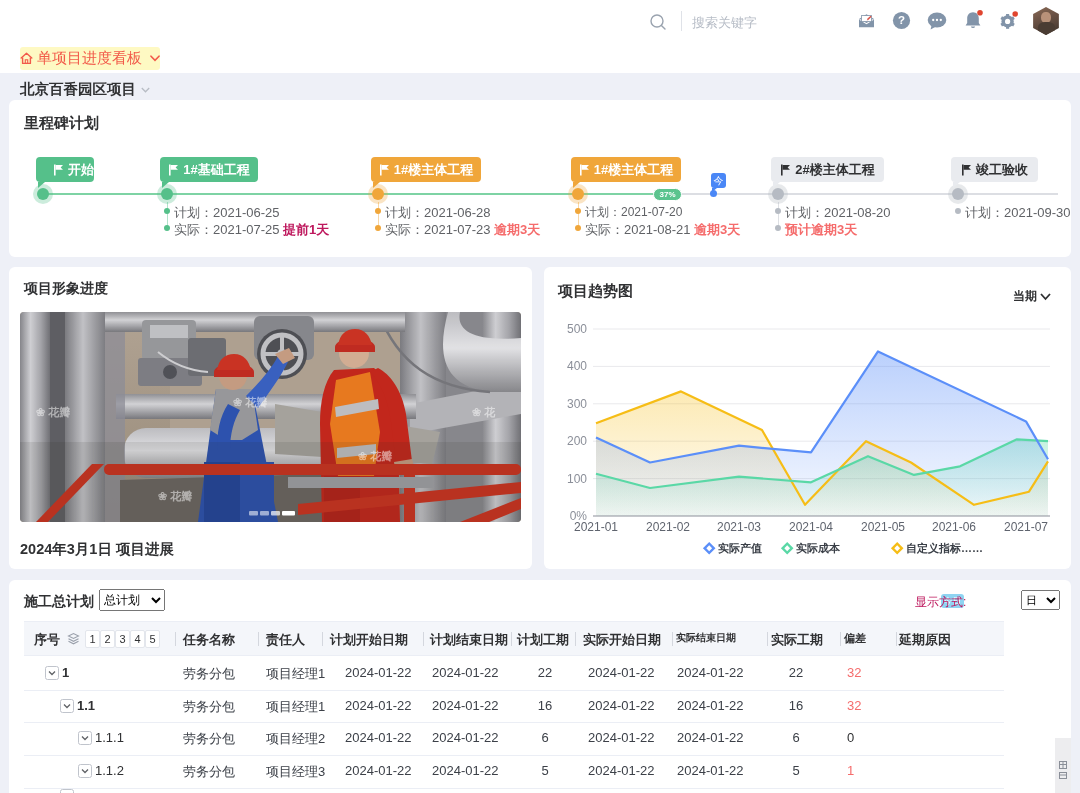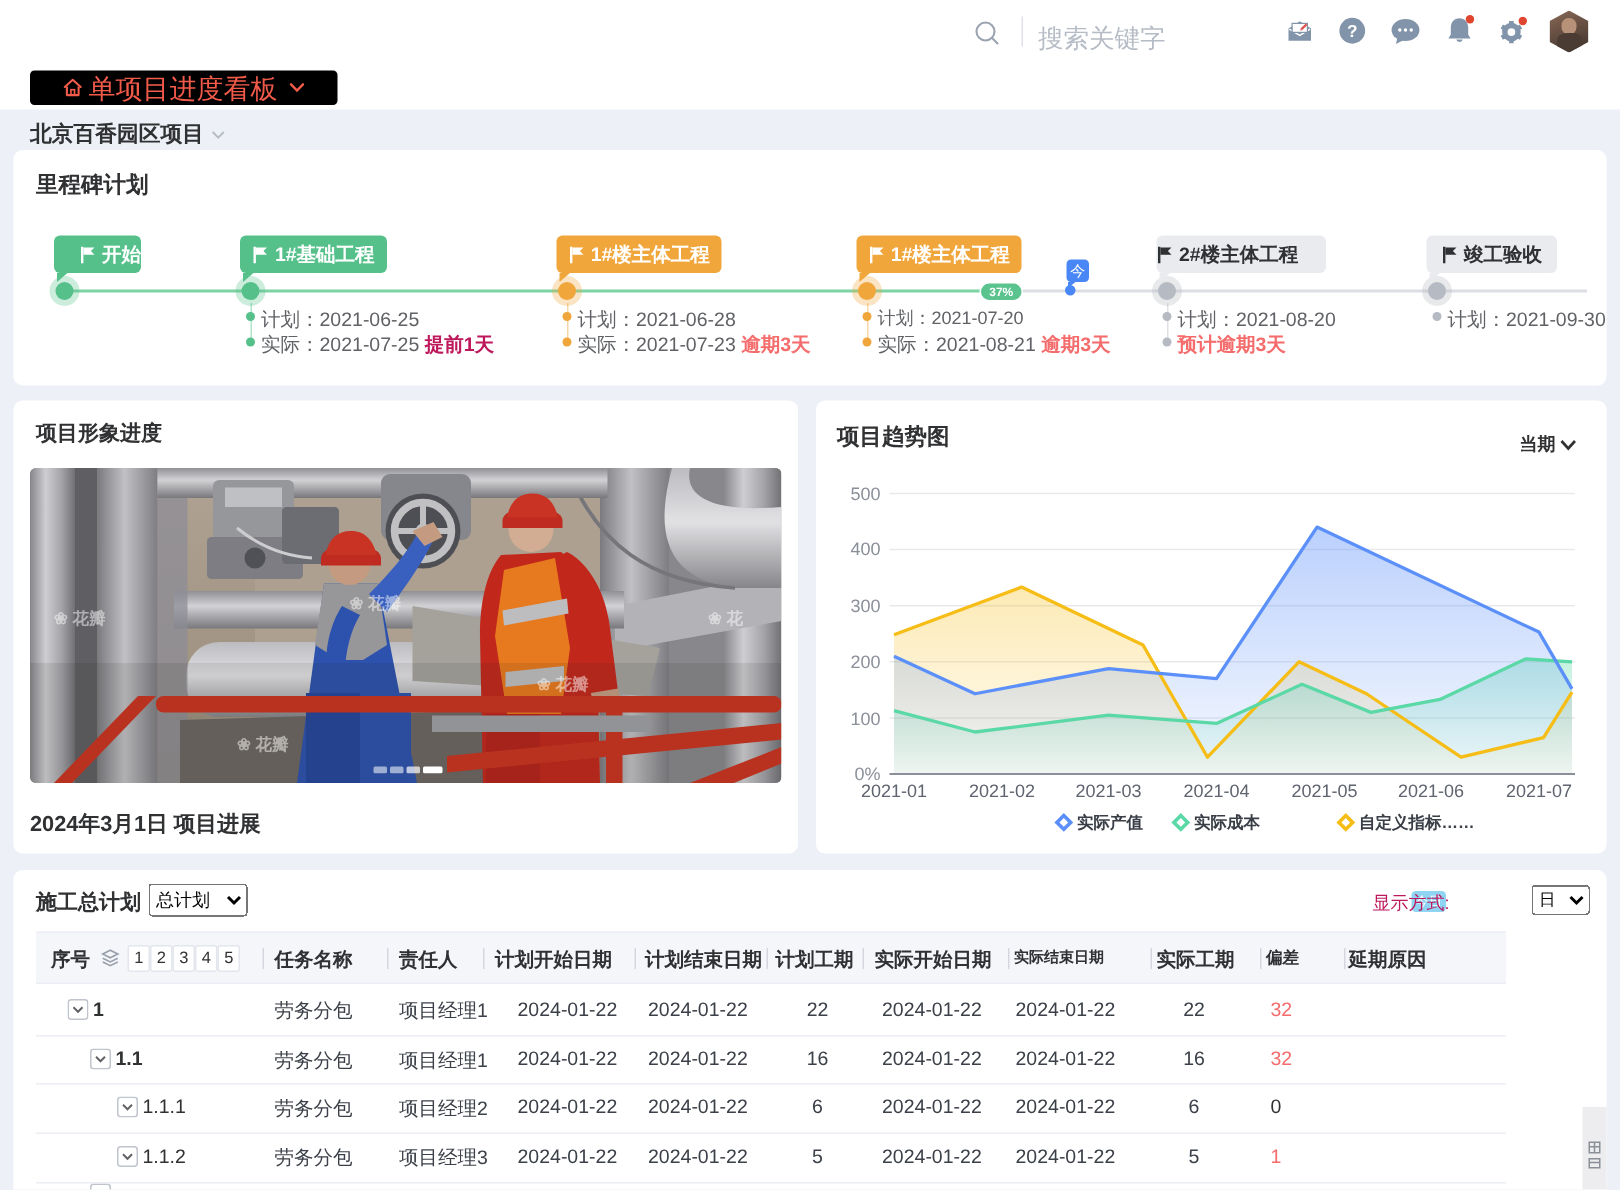--- a/index.html
+++ b/index.html
@@ -13,21 +13,21 @@
 </style>
 </head>
 <body>
 
 <div class="abs" style="left:0;top:0;width:1080px;height:42px;background:#fff"></div>
 <svg class="abs" style="left:648;left:648px;top:12px" width="20" height="20" viewBox="0 0 20 20">
   <circle cx="9" cy="9" r="6" fill="none" stroke="#9aa3af" stroke-width="1.4"></circle>
   <line x1="13.4" y1="13.4" x2="17" y2="17" stroke="#9aa3af" stroke-width="1.4" stroke-linecap="round"></line>
 </svg>
 <div class="abs" style="left:681px;top:11px;width:1px;height:20px;background:#dfe2e8"></div>
-<div class="abs" style="left:692px;top:14px;font-size:17px;color:#b6bcc6">搜索关键字</div>
+<div class="abs" style="left:692px;top:14px;font-size:13px;color:#b6bcc6">搜索关键字</div>
 
 <svg class="abs" style="left:857px;top:11px" width="19" height="19" viewBox="0 0 19 19">
   <path d="M2 8 L9.5 3.2 17 8 V16.2 H2 Z" fill="#8294a9"></path>
   <path d="M2.6 8.4 L9.5 12.6 16.4 8.4" fill="none" stroke="#fff" stroke-width="1.1"></path>
   <rect x="4.4" y="4.6" width="10.2" height="6" fill="#fff" stroke="#8294a9" stroke-width="0.8"></rect>
   <path d="M10.5 8.6 l3.6-3.4" stroke="#d9534a" stroke-width="1.5" fill="none"></path>
   <path d="M9.8 9.4 l1.2-0.3 -0.8-0.9 z" fill="#d9534a"></path>
 </svg>
 
 <svg class="abs" style="left:892px;top:11px" width="19" height="19" viewBox="0 0 19 19">
@@ -61,21 +61,21 @@
   <circle cx="9.6" cy="10.4" r="2.6" fill="#fff"></circle>
   <circle cx="17.2" cy="3" r="2.8" fill="#e0452f"></circle>
 </svg>
 
 <div class="abs" style="left:1032px;top:7px;width:28px;height:28px;background:linear-gradient(160deg,#8a6a55 0%,#6b5245 40%,#3c322b 100%);clip-path:polygon(50% 0,96% 25%,96% 75%,50% 100%,4% 75%,4% 25%)">
   <div class="abs" style="left:9px;top:5px;width:10px;height:11px;background:#b89179;border-radius:45%"></div>
   <div class="abs" style="left:6px;top:15px;width:17px;height:13px;background:#4a3c33;border-radius:40% 40% 0 0"></div>
 </div>
 
 <div class="abs" style="left:0;top:42px;width:1080px;height:31px;background:#fff"></div>
-<div class="abs" style="left:20px;top:47px;height:23px;background:#000000;border-radius:3px;display:flex;align-items:center;padding:0 22px;color:#f25a4a;font-size:18px">
+<div class="abs" style="left:20px;top:47px;height:23px;background:#fef9c3;border-radius:3px;display:flex;align-items:center;padding:0 0;color:#f25a4a;font-size:15px">
   <svg width="13" height="13" viewBox="0 0 13 13" style="margin-right:4px">
     <path d="M1.2 6 L6.5 1.2 L11.8 6" fill="none" stroke="#f25a4a" stroke-width="1.4" stroke-linecap="round" stroke-linejoin="round"></path>
     <path d="M2.6 5.6 V11.4 H10.4 V5.6" fill="none" stroke="#f25a4a" stroke-width="1.4" stroke-linejoin="round"></path>
     <rect x="5.3" y="7.8" width="2.4" height="3.6" fill="none" stroke="#f25a4a" stroke-width="1.1"></rect>
   </svg>
   <span>单项目进度看板</span>
   <svg width="10" height="7" viewBox="0 0 10 7" style="margin-left:8px">
       <path d="M1 1.2 L5 5.4 L9 1.2" fill="none" stroke="#f25a4a" stroke-width="1.6" stroke-linecap="round"></path>
     </svg>
 </div>
@@ -108,21 +108,21 @@
       <path d="M2.6 1 H10 L7.6 3.4 10 5.8 H2.6 Z" fill="#fff"></path>
     </svg>1#楼主体工程</div>
 <div class="abs" style="left:373px;top:182px;width:0;height:0;border-left:7px solid #f0a63a;border-bottom:6px solid transparent"></div>
 <div class="abs" style="left:572px;top:188px;width:12px;height:12px;border-radius:50%;background:#f0a63a;box-shadow:0 0 0 4px rgba(240,166,58,.30)"></div>
 <div class="abs" style="left:571px;top:157px;width:110px;height:25px;background:#f0a63a;color:#fff;border-radius:4px;font-size:13px;font-weight:bold;display:flex;align-items:center;justify-content:center;white-space:nowrap"><svg width="11" height="12" viewBox="0 0 11 12" style="margin-right:4px">
       <rect x="1" y="0.5" width="1.6" height="11" fill="#fff"></rect>
       <path d="M2.6 1 H10 L7.6 3.4 10 5.8 H2.6 Z" fill="#fff"></path>
     </svg>1#楼主体工程</div>
 <div class="abs" style="left:573px;top:182px;width:0;height:0;border-left:7px solid #f0a63a;border-bottom:6px solid transparent"></div>
 <div class="abs" style="left:772px;top:188px;width:12px;height:12px;border-radius:50%;background:#b6bbc3;box-shadow:0 0 0 4px rgba(182,187,195,.33)"></div>
-<div class="abs" style="left:771px;top:157px;width:113px;height:25px;background:#e9ebef;color:#303133;border-radius:4px;font-size:13px;font-weight:bold;display:flex;align-items:center;white-space:nowrap"><svg width="11" height="12" viewBox="0 0 11 12" style="margin-right:4px">
+<div class="abs" style="left:771px;top:157px;width:113px;height:25px;background:#e9ebef;color:#303133;border-radius:4px;font-size:13px;font-weight:bold;display:flex;align-items:center;justify-content:center;white-space:nowrap"><svg width="11" height="12" viewBox="0 0 11 12" style="margin-right:4px">
       <rect x="1" y="0.5" width="1.6" height="11" fill="#303133"></rect>
       <path d="M2.6 1 H10 L7.6 3.4 10 5.8 H2.6 Z" fill="#303133"></path>
     </svg>2#楼主体工程</div>
 <div class="abs" style="left:773px;top:182px;width:0;height:0;border-left:7px solid #e9ebef;border-bottom:6px solid transparent"></div>
 <div class="abs" style="left:952px;top:188px;width:12px;height:12px;border-radius:50%;background:#b6bbc3;box-shadow:0 0 0 4px rgba(182,187,195,.33)"></div>
 <div class="abs" style="left:951px;top:157px;width:87px;height:25px;background:#e9ebef;color:#303133;border-radius:4px;font-size:13px;font-weight:bold;display:flex;align-items:center;justify-content:center;white-space:nowrap"><svg width="11" height="12" viewBox="0 0 11 12" style="margin-right:4px">
       <rect x="1" y="0.5" width="1.6" height="11" fill="#303133"></rect>
       <path d="M2.6 1 H10 L7.6 3.4 10 5.8 H2.6 Z" fill="#303133"></path>
     </svg>竣工验收</div>
 <div class="abs" style="left:953px;top:182px;width:0;height:0;border-left:7px solid #e9ebef;border-bottom:6px solid transparent"></div>

